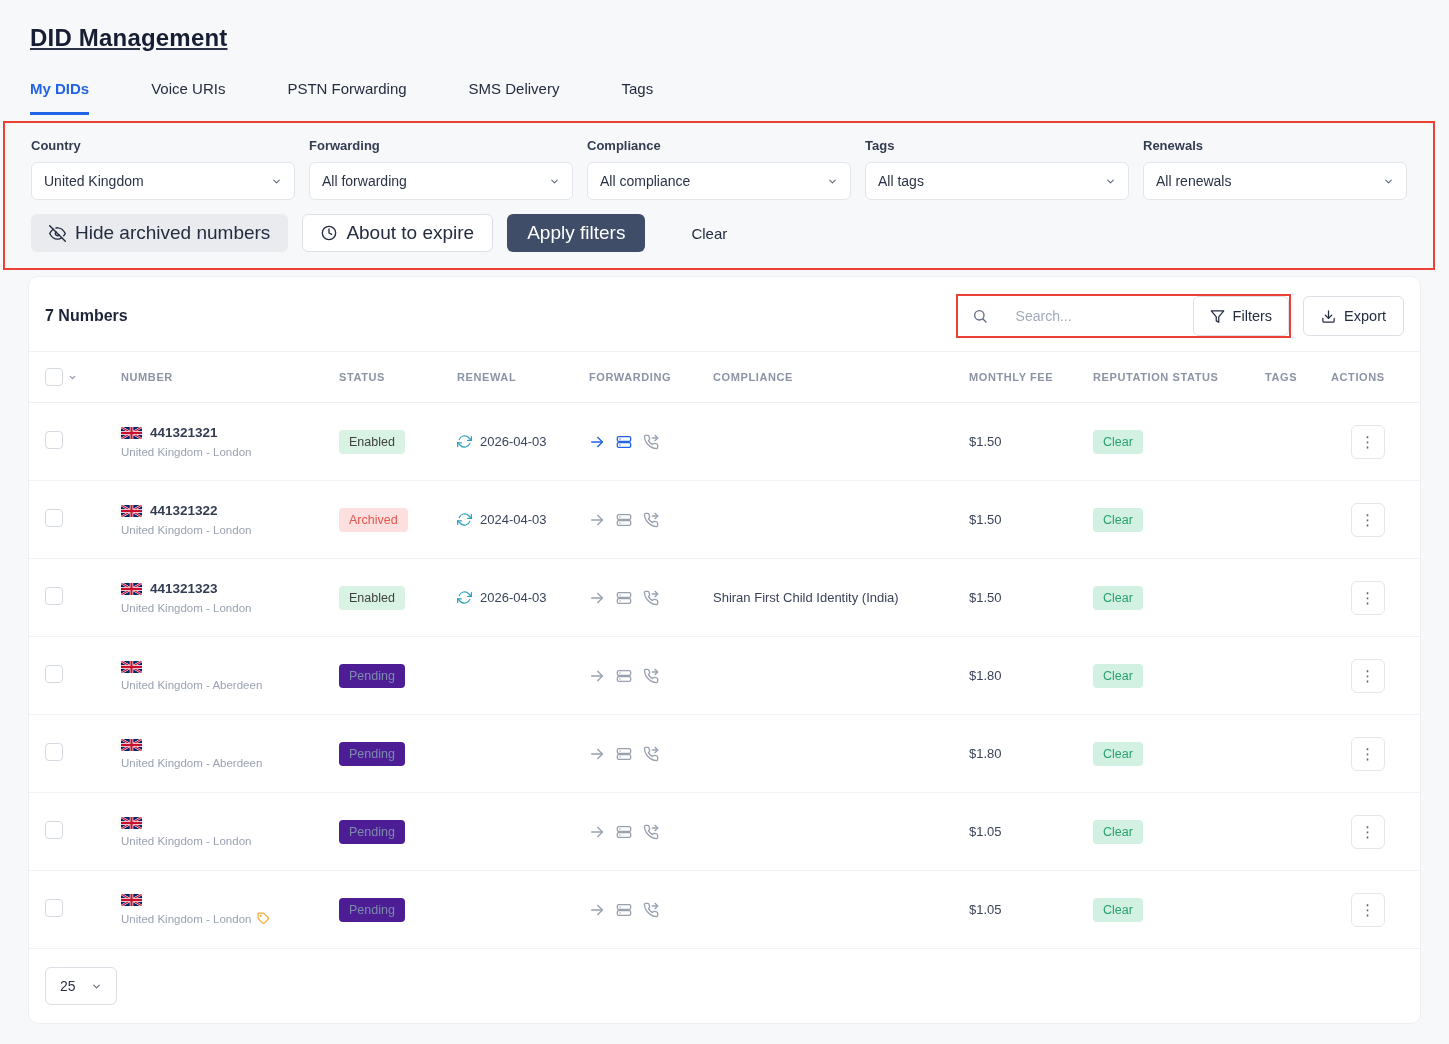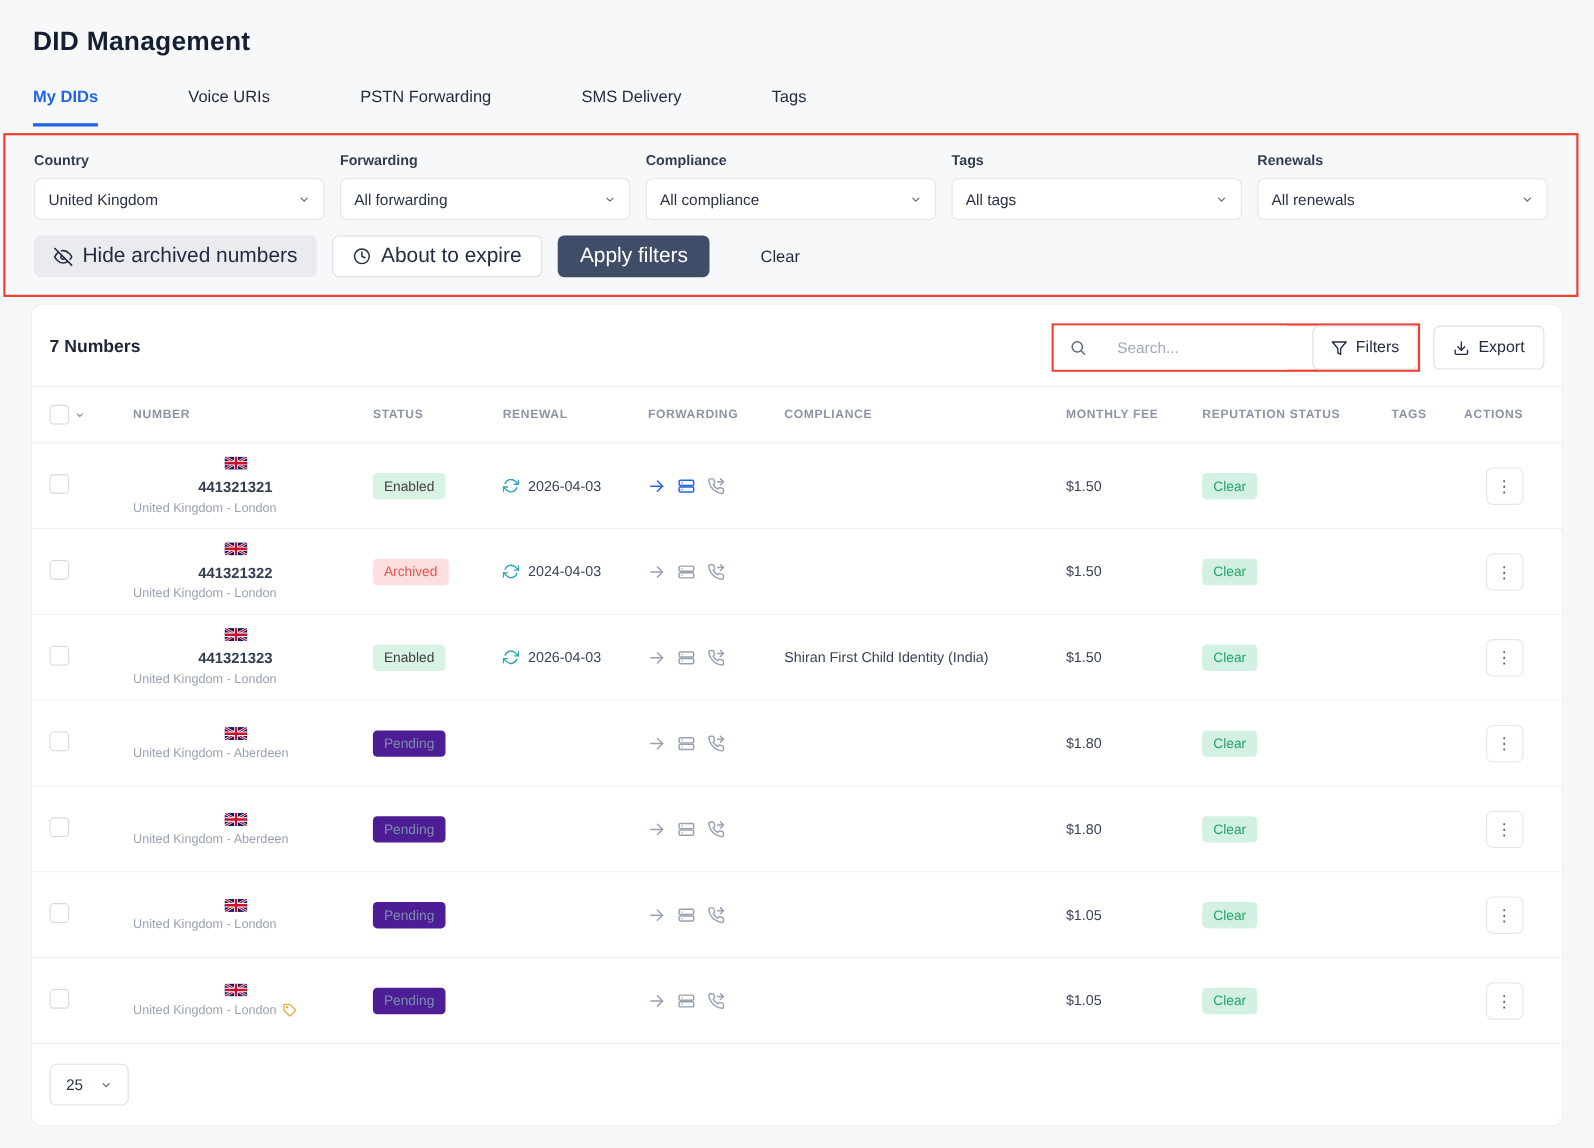--- a/index.html
+++ b/index.html
@@ -8,23 +8,23 @@
     --annotation-red:#ec4034;
   }
   *{box-sizing:border-box;}
   html,body{margin:0;padding:0;}
   body{
     width:1449px;height:1044px;overflow:hidden;position:relative;
     background:#f7f8f9;color:#2a3346;
     font-family:"Liberation Sans",sans-serif;
   }
   
-  .page-header{padding:24px 30px 0;}
+  .page-header{padding:24px 30px 0;text-decoration:underline;}
   .page-title{margin:0;font-size:24px;font-weight:800;color:#161e33;letter-spacing:.2px;}
-  .tabs{display:flex;gap:82px;padding:0 30px;margin-top:28px;}
+  .tabs{display:flex;gap:62px;padding:0 30px;margin-top:28px;}
   .tab{font-size:15px;color:#242c40;padding-bottom:15px;cursor:pointer;white-space:nowrap;}
   .tab.active{color:var(--accent-blue);border-bottom:3px solid var(--accent-blue);font-weight:600;}
   
   .filter-annotation{margin:6px 14px 0 3px;border:2px solid var(--annotation-red);}
   .filter-section{padding:15px 26px 12px;}
   .filter-grid{display:flex;gap:14px;}
   .filter-field{width:265px;}
   .filter-label{font-size:13px;font-weight:700;color:#333d52;margin-bottom:9px;}
   .select{height:38px;background:#fff;border:1px solid #e2e5ea;border-radius:6px;
     display:flex;align-items:center;justify-content:space-between;padding:0 12px;
@@ -51,21 +51,21 @@
   .export-btn{margin-left:12px;height:40px;border:1px solid #dcdfe5;border-radius:6px;background:#fff;
     display:flex;align-items:center;gap:8px;padding:0 17px;font-size:14.5px;color:#242c40;cursor:pointer;font-family:inherit;}
   
   .thead,.trow{display:grid;grid-template-columns:76px 218px 118px 132px 124px 256px 124px 172px 66px 1fr;align-items:center;}
   .thead{height:52px;border-top:1px solid #eef0f3;border-bottom:1px solid #eef0f3;}
   .th{font-size:11px;letter-spacing:.6px;color:#8b94a5;font-weight:700;padding:0 16px;white-space:nowrap;}
   .cell{padding:0 16px;font-size:13px;color:#3a4358;min-width:0;}
   .trow{min-height:78px;border-bottom:1px solid #f0f2f5;}
   .checkbox{width:18px;height:18px;border:1.5px solid #d4d9e0;border-radius:4px;background:#fff;display:inline-block;cursor:pointer;}
   .check-group{display:flex;align-items:center;gap:5px;}
-  .num-line{display:flex;align-items:center;gap:8px;font-weight:700;font-size:13.5px;color:#333d52;flex-direction:column;}
+  .num-line{display:flex;align-items:center;gap:8px;font-weight:700;font-size:13.5px;color:#333d52;}
   .flag{width:21px;height:12px;border-radius:2px;overflow:hidden;display:inline-flex;flex:none;}
   .loc-line{margin-top:6px;font-size:11.5px;color:#9aa2b1;display:flex;align-items:center;gap:6px;}
   .badge{display:inline-block;padding:5px 10px;border-radius:4px;font-size:12.5px;white-space:nowrap;}
   .badge-enabled{background:#d8f3e3;color:#404040;}
   .badge-archived{background:#fcdfde;color:#e4564e;}
   .badge-pending{background:#4c1d95;color:#7b8dab;}
   .badge-clear{background:#d3f1e2;color:#27a36d;}
   .c-renewal{display:flex;align-items:center;gap:8px;color:#39445c;}
   .c-fwd{display:flex;align-items:center;gap:11px;}
   .fw{color:#98a1b0;display:inline-flex;}

